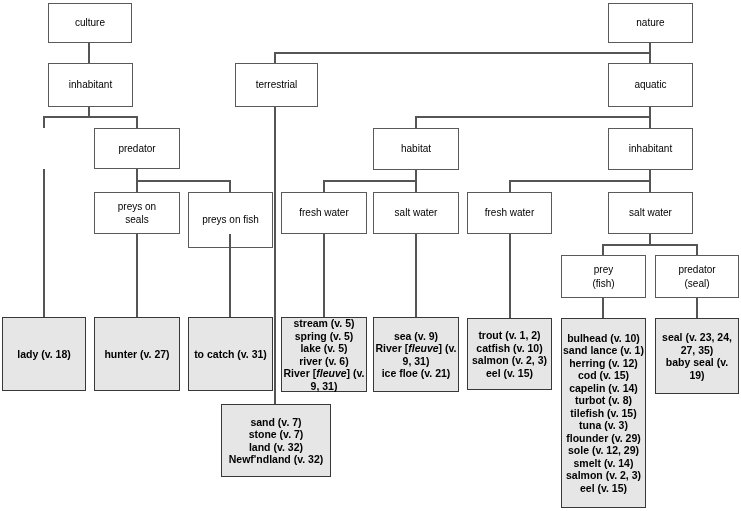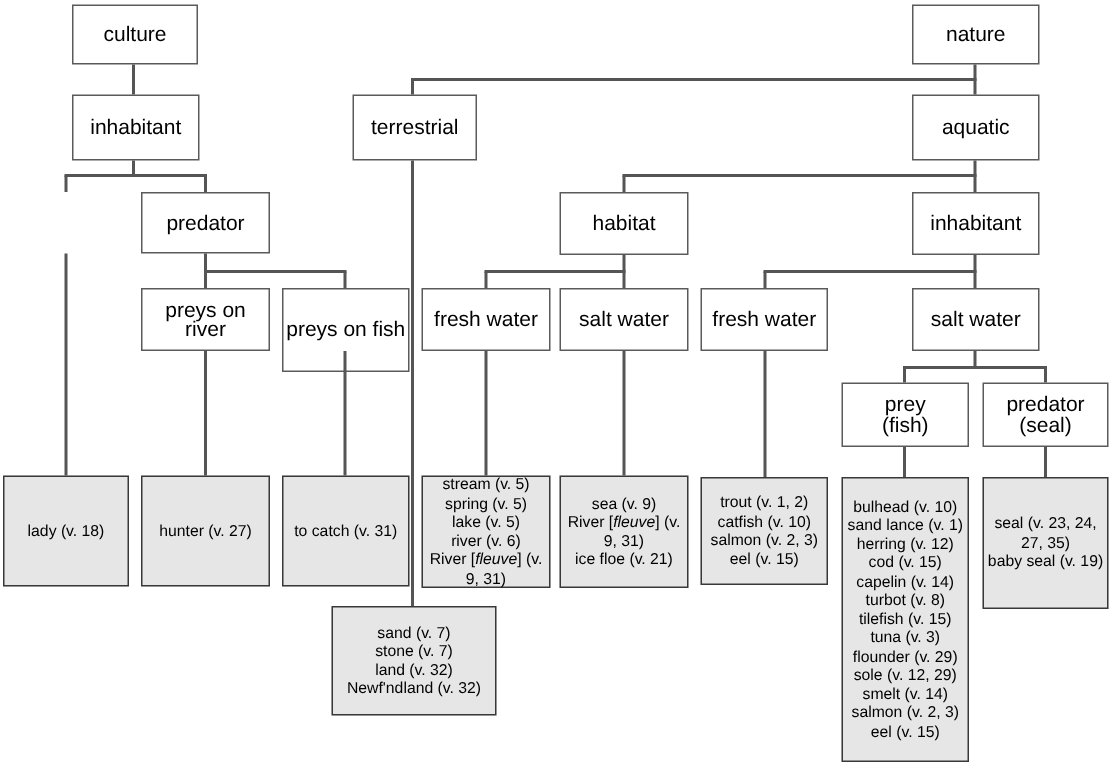--- a/index.html
+++ b/index.html
@@ -8,50 +8,50 @@
     background:var(--bg,#ffffff);
     font-family:"Liberation Sans", sans-serif;
     color:var(--text,#000000);
     overflow:hidden;
   }
   .node {
     position:absolute; box-sizing:border-box;
     background:var(--node-fill,#ffffff);
     border:1.5px solid var(--node-border,#5a5a5a);
     display:flex; align-items:center; justify-content:center;
-    text-align:center; font-size:14px; line-height:13.5px;
+    text-align:center; font-size:10px; line-height:13.5px;
     white-space:pre-line;
   }
   .leaf {
     position:absolute; box-sizing:border-box;
     background:var(--leaf-fill,#e6e6e6);
     border:1.5px solid var(--leaf-border,#383838);
     display:flex; flex-direction:column; align-items:center; justify-content:center;
     text-align:center; font-size:10.5px; line-height:12.5px;
     padding:1px;
   }
-  .leaf-line { display:block; }
+  .leaf-line { display:block;font-weight:bold; }
   .vline { position:absolute; width:2px; background:var(--line,#555555); }
   .hline { position:absolute; height:2px; background:var(--line,#555555); }
 </style>
 </head>
 <body>
 
 <div class="stage">
 
   <div class="node" style="left:48px;top:3px;width:84px;height:40px"><span>culture</span></div>
   <div class="node" style="left:608px;top:3px;width:85px;height:40px"><span>nature</span></div>
   <div class="node" style="left:48px;top:63px;width:85px;height:44px"><span>inhabitant</span></div>
   <div class="node" style="left:608px;top:63px;width:85px;height:44px"><span>aquatic</span></div>
   <div class="node" style="left:235px;top:63px;width:83px;height:44px"><span>terrestrial</span></div>
   <div class="node" style="left:94px;top:128px;width:86px;height:41px"><span>predator</span></div>
   <div class="node" style="left:373px;top:128px;width:86px;height:42px"><span>habitat</span></div>
   <div class="node" style="left:608px;top:128px;width:85px;height:42px"><span>inhabitant</span></div>
   <div class="node" style="left:94px;top:192px;width:86px;height:42px"><span>preys on
-river</span></div>
+seals</span></div>
   <div class="node" style="left:188px;top:192px;width:85px;height:56px"><span>preys on fish</span></div>
   <div class="node" style="left:281px;top:192px;width:86px;height:42px"><span>fresh water</span></div>
   <div class="node" style="left:373px;top:192px;width:86px;height:42px"><span>salt water</span></div>
   <div class="node" style="left:467px;top:192px;width:85px;height:42px"><span>fresh water</span></div>
   <div class="node" style="left:608px;top:192px;width:85px;height:42px"><span>salt water</span></div>
   <div class="node" style="left:561px;top:255px;width:85px;height:43px"><span>prey
 (fish)</span></div>
   <div class="node" style="left:655px;top:255px;width:84px;height:43px"><span>predator
 (seal)</span></div>
 
@@ -96,21 +96,21 @@
       <span class="leaf-line">capelin (v. 14)</span>
       <span class="leaf-line">turbot (v. 8)</span>
       <span class="leaf-line">tilefish (v. 15)</span>
       <span class="leaf-line">tuna (v. 3)</span>
       <span class="leaf-line">flounder (v. 29)</span>
       <span class="leaf-line">sole (v. 12, 29)</span>
       <span class="leaf-line">smelt (v. 14)</span>
       <span class="leaf-line">salmon (v. 2, 3)</span>
       <span class="leaf-line">eel (v. 15)</span>
     </div>
-  <div class="leaf" style="left:655px;top:318px;width:84px;height:88px">
+  <div class="leaf" style="left:655px;top:318px;width:84px;height:76px">
       <span class="leaf-line">seal (v. 23, 24, 27, 35)</span>
       <span class="leaf-line">baby seal (v. 19)</span>
     </div>
 
   <div class="vline" style="left:88px;top:43px;height:20px"></div>
   <div class="vline" style="left:88px;top:107px;height:11px"></div>
   <div class="vline" style="left:43px;top:117px;height:11px"></div>
   <div class="vline" style="left:136px;top:117px;height:11px"></div>
   <div class="vline" style="left:136px;top:169px;height:23px"></div>
   <div class="vline" style="left:229px;top:181px;height:11px"></div>

